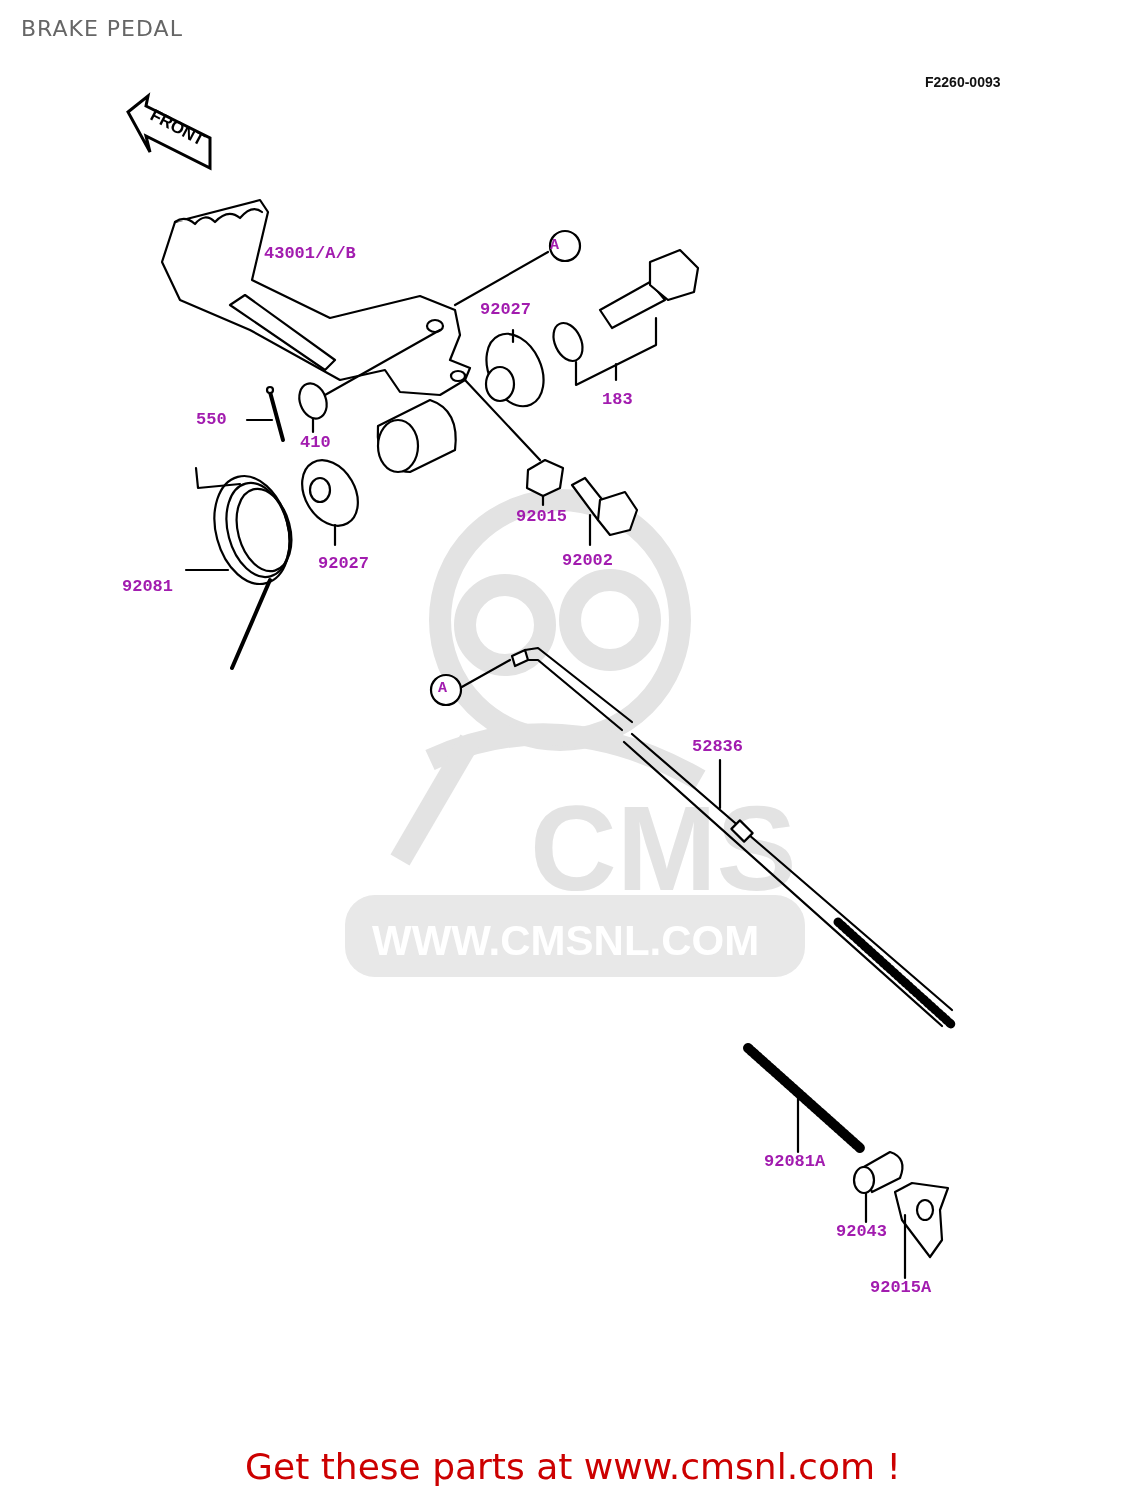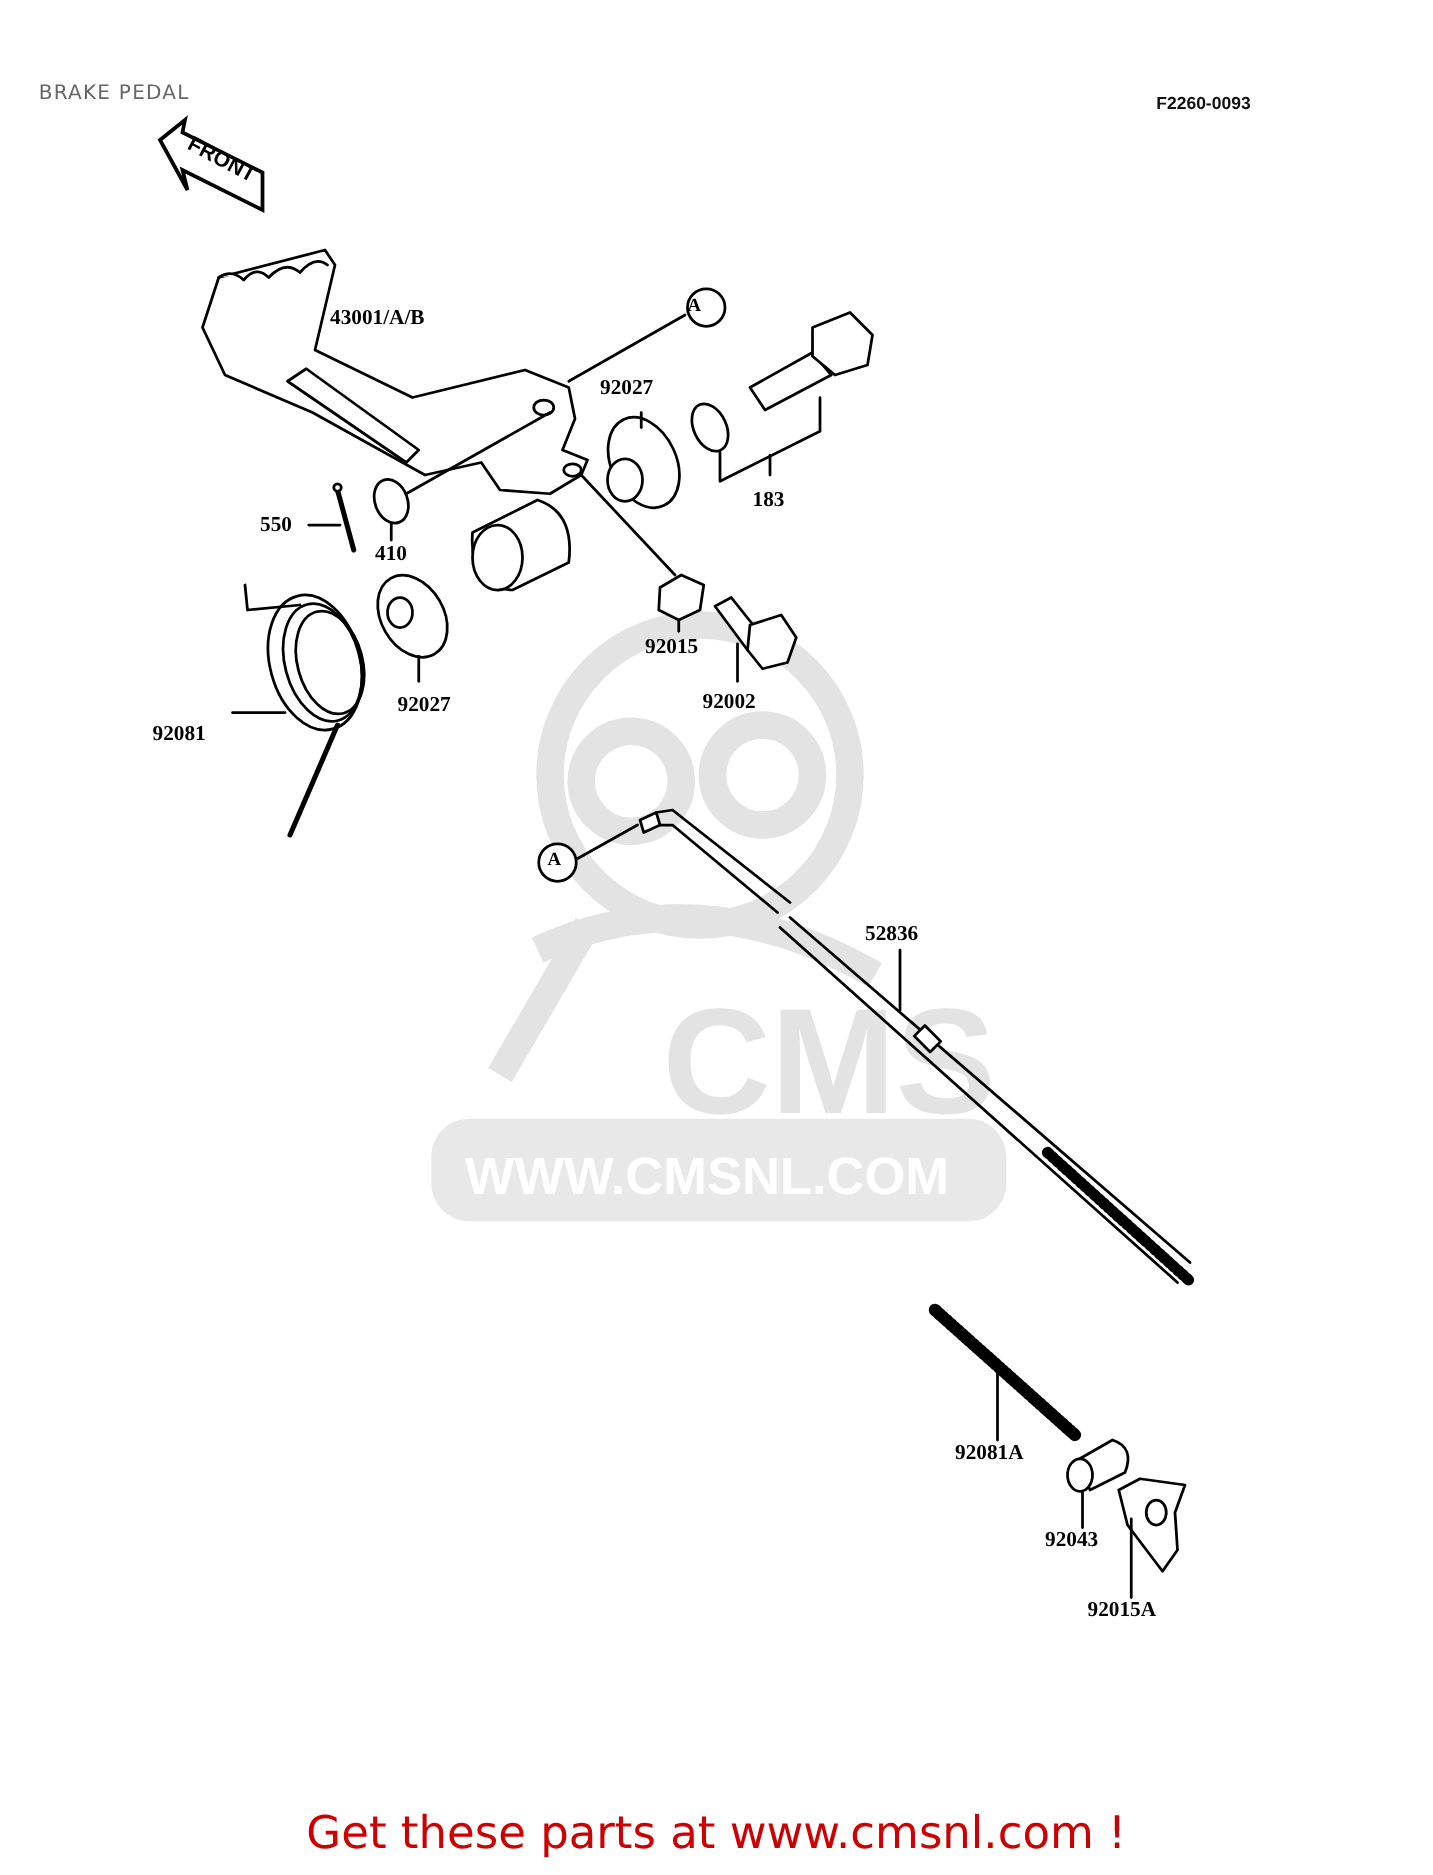--- a/index.html
+++ b/index.html
@@ -1,20 +1,20 @@
 <!DOCTYPE html>
 <html><head>
 <meta charset="utf-8">
 <style>
   html, body { margin:0; padding:0; background:#ffffff; }
   body { width:1146px; height:1500px; position:relative; overflow:hidden; font-family:"DejaVu Sans", sans-serif; }
-  .page-title { position:absolute; left:31px; top:16px; font-size:16px; color:#666666; letter-spacing:1px; font-family:"DejaVu Sans", sans-serif;margin-top:48px; }
+  .page-title { position:absolute; left:21px; top:16px; font-size:22px; color:#666666; letter-spacing:1px; font-family:"DejaVu Sans", sans-serif; }
   .diagram-code { position:absolute; left:925px; top:74px; font-size:14px; font-weight:bold; color:#111; font-family:"Liberation Sans", sans-serif;text-align:center; }
   svg.diagram { position:absolute; left:0; top:0; }
-  .lbl { position:absolute; font-family:Liberation Serif, serif; font-weight:bold; font-size:17px; color:#000000; white-space:nowrap; }
+  .lbl { position:absolute; font-family:Liberation Mono, monospace; font-weight:bold; font-size:17px; color:#a21caf; white-space:nowrap; }
   .footer { position:absolute; left:0; width:1146px; top:1446px; text-align:center; font-size:36px; color:#cc0000; font-family:"DejaVu Sans", sans-serif; }
   .front { position:absolute; left:148px; top:118px; transform:rotate(28deg); font-family:"Liberation Sans", sans-serif; font-weight:bold; font-size:17px; color:#000; letter-spacing:0; }
 </style>
 </head>
 <body>
 
 <div class="page-title">BRAKE PEDAL</div>
 <div class="diagram-code">F2260-0093</div>
 
 <svg class="diagram" width="1146" height="1500" viewBox="0 0 1146 1500">
@@ -125,21 +125,21 @@
     </g>
     <line x1="905" y1="1215" x2="905" y2="1278" fill="none"></line>
   </g>
 </svg>
 
 <div class="front">FRONT</div>
 <div class="lbl" style="left:264px; top:244px;">43001/A/B</div>
 <div class="lbl" style="left:550px; top:237px; font-size:15px;">A</div>
 <div class="lbl" style="left:480px; top:300px;">92027</div>
 <div class="lbl" style="left:602px; top:390px;">183</div>
-<div class="lbl" style="left:208px; top:410px;">550</div>
+<div class="lbl" style="left:196px; top:410px;">550</div>
 <div class="lbl" style="left:300px; top:433px;">410</div>
 <div class="lbl" style="left:516px; top:507px;">92015</div>
 <div class="lbl" style="left:562px; top:551px;">92002</div>
 <div class="lbl" style="left:122px; top:561px;margin-top:16px;">92081</div>
 <div class="lbl" style="left:318px; top:554px;">92027</div>
 <div class="lbl" style="left:438px; top:680px; font-size:15px;">A</div>
 <div class="lbl" style="left:692px; top:737px;">52836</div>
 <div class="lbl" style="left:764px; top:1152px;text-align:right;">92081A</div>
 <div class="lbl" style="left:836px; top:1222px;">92043</div>
 <div class="lbl" style="left:870px; top:1278px;">92015A</div>

